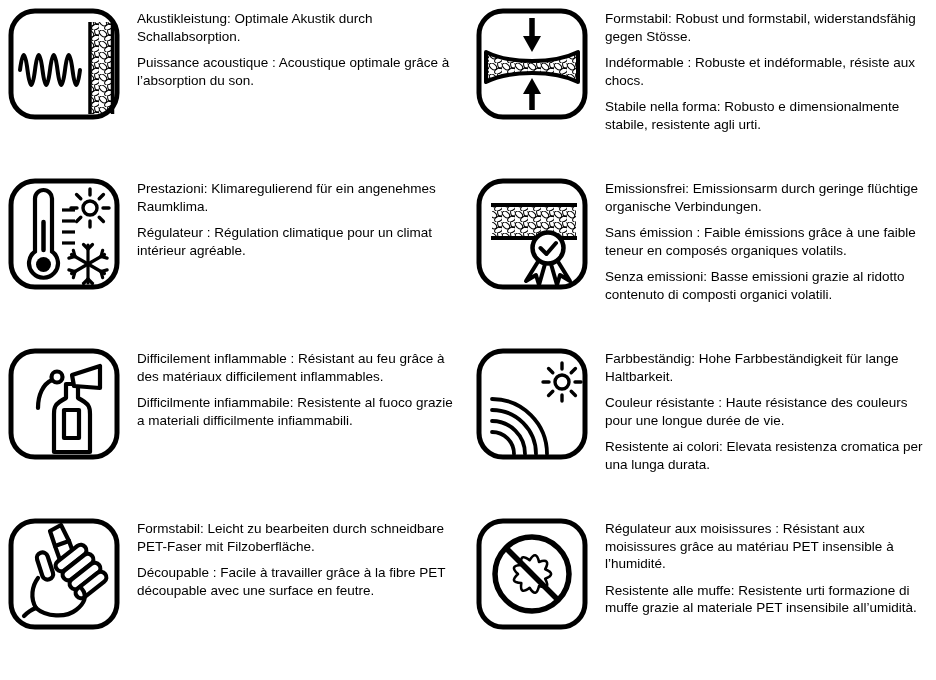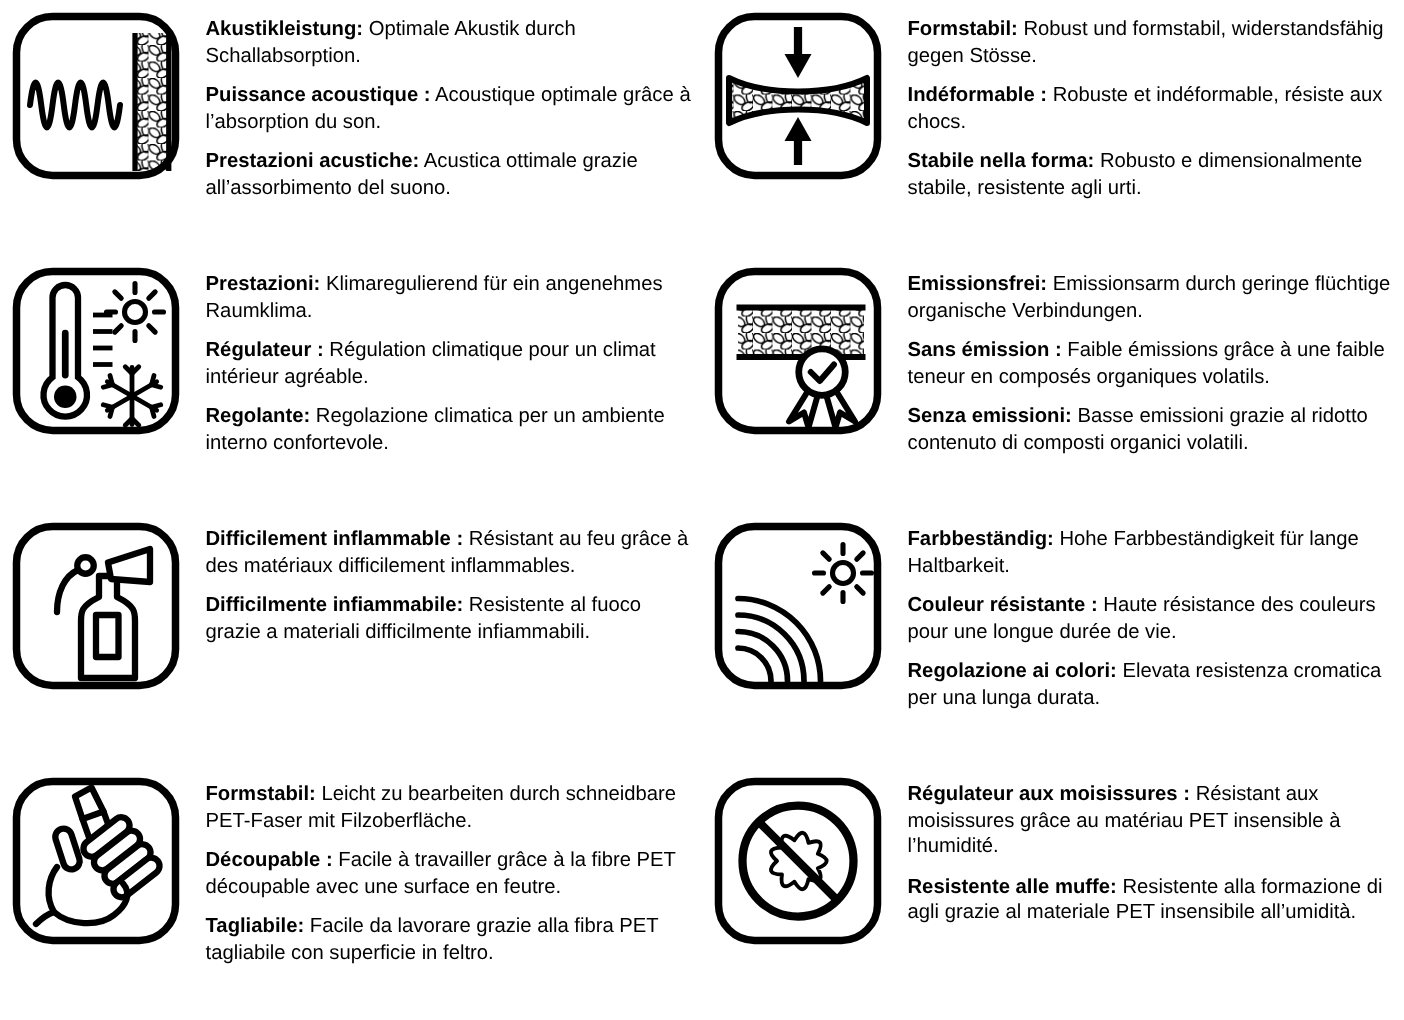--- a/index.html
+++ b/index.html
@@ -7,21 +7,21 @@
     width:936px;height:680px;background:#fff;color:#000;
     font-family:"Liberation Sans","DejaVu Sans",sans-serif;
     display:grid;grid-template-columns:468px 468px;grid-template-rows:170px 170px 170px 170px;
     overflow:hidden;
   }
   .cell{display:flex;box-sizing:border-box;padding:8px 0 0 8px;gap:17px;}
   .icon-box{width:112px;height:112px;flex:0 0 auto;}
   .icon-box svg{display:block;width:112px;height:112px;}
   .texts{width:326px;padding-top:2px;}
   .para{margin:0 0 9px 0;font-size:13.5px;line-height:17.5px;}
-  .para strong{font-weight:700;}
+  .para strong{font-weight:400;}
 </style>
 </head>
 <body>
 
 <svg width="0" height="0" style="position:absolute" aria-hidden="true">
   <defs>
     <pattern id="scrib" width="13" height="11" patternUnits="userSpaceOnUse">
       <ellipse cx="4" cy="3.5" rx="4.1" ry="2.6" fill="none" stroke="#000" stroke-width="1" transform="rotate(38 4 3.5)"></ellipse>
       <ellipse cx="9.5" cy="8" rx="4.1" ry="2.6" fill="none" stroke="#000" stroke-width="1" transform="rotate(-27 9.5 8)"></ellipse>
       <ellipse cx="11" cy="2" rx="3.6" ry="2.3" fill="none" stroke="#000" stroke-width="1" transform="rotate(80 11 2)"></ellipse>
@@ -37,21 +37,20 @@
         <rect x="3" y="3" width="106" height="106" rx="24" fill="#fff" stroke="#000" stroke-width="5"></rect>
         <rect x="83" y="14" width="21" height="92" fill="url(#scrib)"></rect>
         <line x1="82" y1="14" x2="82" y2="106" stroke="#000" stroke-width="3.5"></line>
         <line x1="104.5" y1="14" x2="104.5" y2="106" stroke="#000" stroke-width="3.5"></line>
         <path d="M12 62 C14.5 42 17 42 19.5 62 C22 82 24.5 82 27 62 C29.5 42 32 42 34.5 62 C37 82 39.5 82 42 62 C44.5 42 47 42 49.5 62 C52 82 54.5 82 57 62 C59.5 42 62 42 64.5 62 C67 82 69.5 82 72 62" fill="none" stroke="#000" stroke-width="4" stroke-linecap="round"></path>
       </svg>
     </div>
     <div class="texts">
       <p class="para"><strong>Akustikleistung:</strong> <span>Optimale Akustik durch Schallabsorption.</span></p>
       <p class="para"><strong>Puissance acoustique :</strong> <span>Acoustique optimale grâce à l’absorption du son.</span></p>
-      <p class="para"><strong>Prestazioni acustiche:</strong> <span>Acustica ottimale grazie all’assorbimento del suono.</span></p>
     </div>
   </section>
 
   <section class="cell">
     <div class="icon-box">
       <svg viewBox="0 0 112 112">
         <rect x="3" y="3" width="106" height="106" rx="24" fill="#fff" stroke="#000" stroke-width="5"></rect>
         <path d="M10 44 C34 56 78 56 102 44 L102 74 C78 62 34 62 10 74 Z" fill="url(#scrib)" stroke="#000" stroke-width="4" stroke-linejoin="round"></path>
         <line x1="56" y1="10" x2="56" y2="30" stroke="#000" stroke-width="5.5"></line>
         <polygon points="47,28 65,28 56,44" fill="#000"></polygon>
@@ -120,21 +119,20 @@
               <line x1="80" y1="86" x2="80" y2="67"></line>
               <line x1="80" y1="71" x2="75.5" y2="66.5"></line>
               <line x1="80" y1="71" x2="84.5" y2="66.5"></line>
             </g>
         </g>
       </svg>
     </div>
     <div class="texts">
       <p class="para"><strong>Prestazioni:</strong> <span>Klimaregulierend für ein angenehmes Raumklima.</span></p>
       <p class="para"><strong>Régulateur :</strong> <span>Régulation climatique pour un climat intérieur agréable.</span></p>
-      <p class="para"><strong>Regolante:</strong> <span>Regolazione climatica per un ambiente interno confortevole.</span></p>
     </div>
   </section>
 
   <section class="cell">
     <div class="icon-box">
       <svg viewBox="0 0 112 112">
         <rect x="3" y="3" width="106" height="106" rx="24" fill="#fff" stroke="#000" stroke-width="5"></rect>
         <rect x="16" y="27" width="84" height="33" fill="url(#scrib)"></rect>
         <line x1="15" y1="27" x2="101" y2="27" stroke="#000" stroke-width="4"></line>
         <line x1="15" y1="60" x2="101" y2="60" stroke="#000" stroke-width="4"></line>
@@ -191,21 +189,21 @@
           <line x1="86" y1="21" x2="86" y2="15" transform="rotate(180 86 34)"></line>
           <line x1="86" y1="21" x2="86" y2="15" transform="rotate(225 86 34)"></line>
           <line x1="86" y1="21" x2="86" y2="15" transform="rotate(270 86 34)"></line>
           <line x1="86" y1="21" x2="86" y2="15" transform="rotate(315 86 34)"></line>
         </g>
       </svg>
     </div>
     <div class="texts">
       <p class="para"><strong>Farbbeständig:</strong> <span>Hohe Farbbeständigkeit für lange Haltbarkeit.</span></p>
       <p class="para"><strong>Couleur résistante :</strong> <span>Haute résistance des couleurs pour une longue durée de vie.</span></p>
-      <p class="para"><strong>Regolazione ai colori:</strong> <span>Elevata resistenza cromatica per una lunga durata.</span></p>
+      <p class="para"><strong>Resistente ai colori:</strong> <span>Elevata resistenza cromatica per una lunga durata.</span></p>
     </div>
   </section>
 
   <section class="cell">
     <div class="icon-box">
       <svg viewBox="0 0 112 112">
         <rect x="3" y="3" width="106" height="106" rx="24" fill="#fff" stroke="#000" stroke-width="5"></rect>
         <g stroke="#000" stroke-width="4.2" fill="none" stroke-linecap="round" stroke-linejoin="round">
           <path d="M47 28 L42 13 L53 7 L61 23" fill="#fff"></path>
           <path d="M47 28 L61 23 L73 56 L59 62 Z" fill="#fff"></path>
@@ -215,32 +213,31 @@
           <rect x="-18" y="-5.5" width="36" height="11" rx="5.5" fill="#fff" transform="translate(83 67) rotate(-38)"></rect>
           <rect x="-14" y="-5.5" width="28" height="11" rx="5.5" fill="#fff" transform="translate(37 48) rotate(72)"></rect>
           <path d="M30 60 C24 68 22 80 28 90 C38 99 58 100 68 92 C76 86 80 78 74 71"></path>
           <path d="M16 98 C21 93 25 91 28 90"></path>
         </g>
       </svg>
     </div>
     <div class="texts">
       <p class="para"><strong>Formstabil:</strong> <span>Leicht zu bearbeiten durch schneidbare PET-Faser mit Filzoberfläche.</span></p>
       <p class="para"><strong>Découpable :</strong> <span>Facile à travailler grâce à la fibre PET découpable avec une surface en feutre.</span></p>
-      <p class="para"><strong>Tagliabile:</strong> <span>Facile da lavorare grazie alla fibra PET tagliabile con superficie in feltro.</span></p>
     </div>
   </section>
 
   <section class="cell">
     <div class="icon-box">
       <svg viewBox="0 0 112 112">
         <rect x="3" y="3" width="106" height="106" rx="24" fill="#fff" stroke="#000" stroke-width="5"></rect>
         <path d="M69.2 51.2 Q81 56 69.2 60.8 Q75.2 72.1 63 68.1 Q60.3 80.6 53.6 69.8 Q43.5 77.7 45.3 65 Q32.5 64.6 42 56 Q32.5 47.4 45.3 47 Q43.5 34.3 53.6 42.2 Q60.3 31.4 63 43.9 Q75.2 39.9 69.2 51.2 Z" fill="#fff" stroke="#000" stroke-width="2.6" stroke-linejoin="round"></path>
         <circle cx="56" cy="56" r="37" fill="none" stroke="#000" stroke-width="5.5"></circle>
         <line x1="30" y1="30" x2="82" y2="82" stroke="#000" stroke-width="5.5"></line>
       </svg>
     </div>
     <div class="texts">
       <p class="para"><strong>Régulateur aux moisissures :</strong> <span>Résistant aux moisissures grâce au matériau PET insensible à l’humidité.</span></p>
-      <p class="para"><strong>Resistente alle muffe:</strong> <span>Resistente alla formazione di agli grazie al materiale PET insensibile all’umidità.</span></p>
+      <p class="para"><strong>Resistente alle muffe:</strong> <span>Resistente urti formazione di muffe grazie al materiale PET insensibile all’umidità.</span></p>
     </div>
   </section>
 
 </div>
 
 </body></html>

